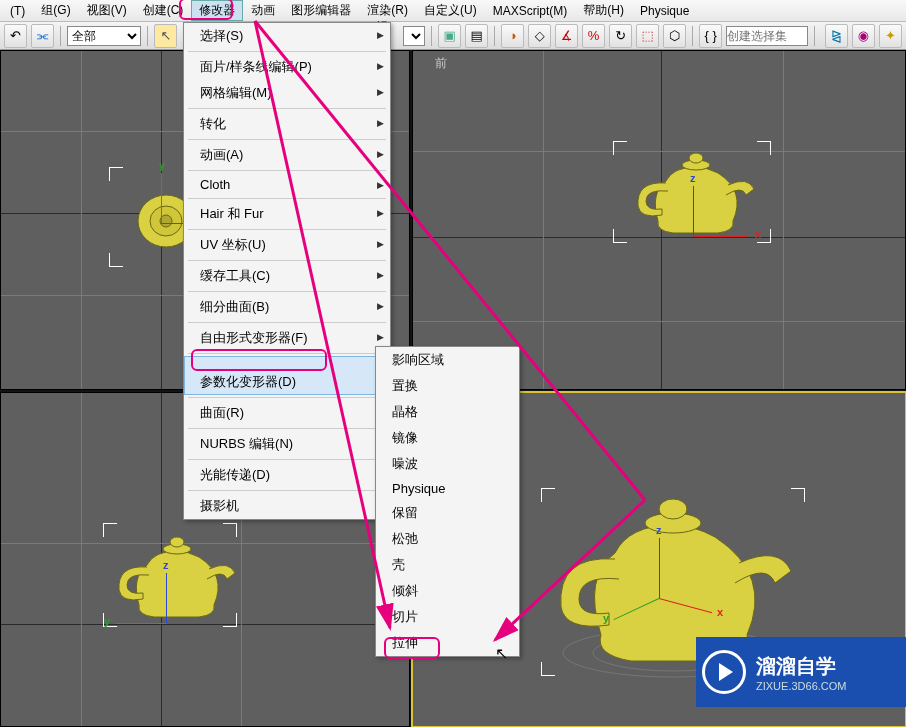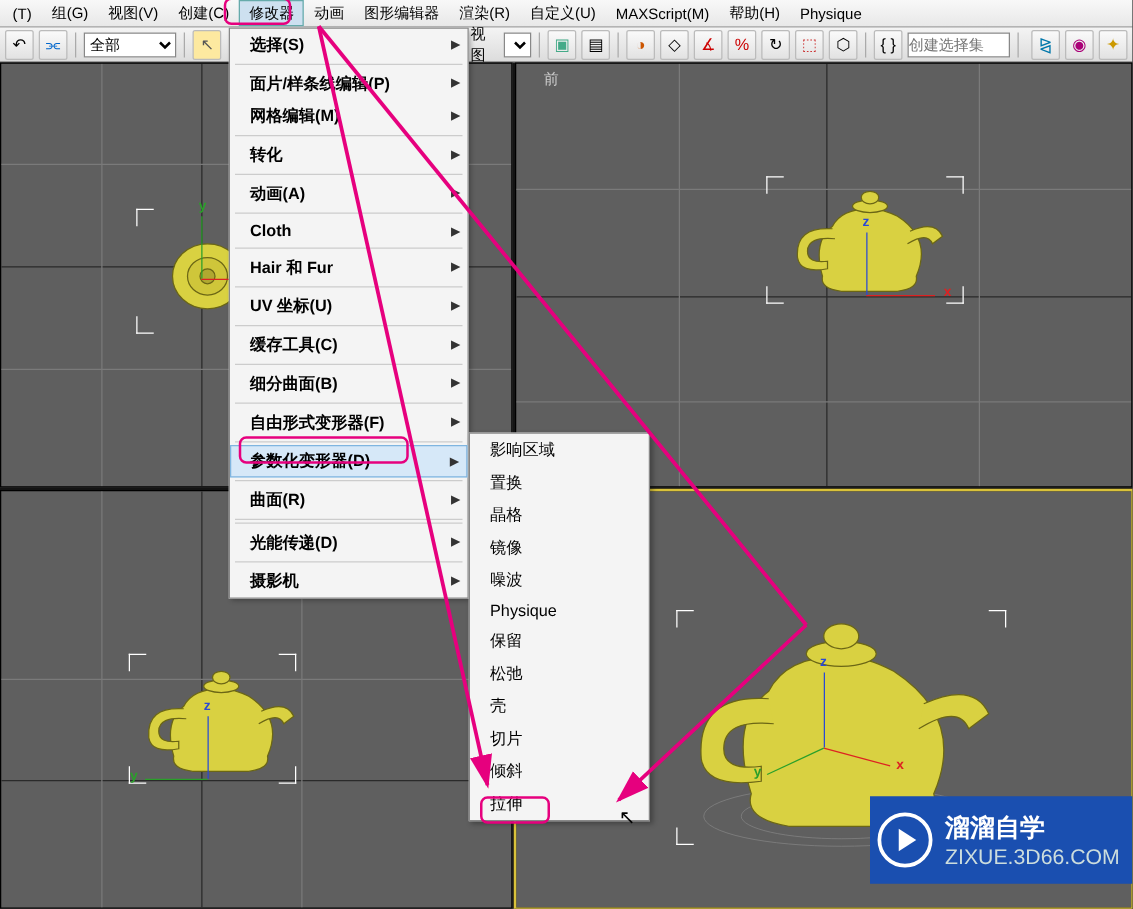--- a/index.html
+++ b/index.html
@@ -33,30 +33,30 @@
 .sel-brackets.corner{border:none;}
 .br{position:absolute;width:14px;height:14px;}
 .br.tl{border-left:1.5px solid #fff;border-top:1.5px solid #fff;top:0;left:0;}
 .br.tr{border-right:1.5px solid #fff;border-top:1.5px solid #fff;top:0;right:0;}
 .br.bl{border-left:1.5px solid #fff;border-bottom:1.5px solid #fff;bottom:0;left:0;}
 .br.brr{border-right:1.5px solid #fff;border-bottom:1.5px solid #fff;bottom:0;right:0;}
 .vp-bl .vp-tint{position:absolute;inset:0;background:linear-gradient(#555 50%,#585245 50%);z-index:-1;}
 
 .menu { position: absolute; background: #f4f4f4; border: 1px solid #888; box-shadow: 2px 2px 4px rgba(0,0,0,.3); font-size: 13px; z-index: 100; }
 .menu .mitem { padding: 4px 28px 4px 16px; cursor: default; white-space: nowrap; position:relative;}
-.menu .mitem.hov { background: #d6e8f8; border:1px solid #7fb5e0; padding:3px 27px 3px 15px;}
+.menu .mitem.hov { background: #d6e8f8; border:1px solid #7fb5e0; padding:16px 27px 3px 15px;}
 .menu .sep { height: 1px; background: #ccc; margin: 2px 4px; }
 .menu .arrow::after { content: "▶"; position: absolute; right: 6px; font-size: 9px; color:#333; top:7px;}
-.main-menu{top:22px;left:183px;width:192px;font-weight:bold;}
+.main-menu{top:22px;left:183px;width:208px;}
 .sub-menu{top:346px;left:375px;width:145px;}
 
 .watermark{position:absolute;bottom:20px;right:0;width:210px;height:70px;background:#1a4fb0;color:#fff;display:flex;align-items:center;padding:6px;font-size:20px;font-weight:bold;z-index:300;}
 .watermark .circ{width:44px;height:44px;border:3px solid #fff;border-radius:50%;display:flex;align-items:center;justify-content:center;margin-right:10px;}
 .watermark .circ::before{content:"";width:0;height:0;border-left:14px solid #fff;border-top:9px solid transparent;border-bottom:9px solid transparent;margin-left:3px;}
-.watermark .sub{display:block;font-size:17px;color:#cdd;font-weight:normal;}
+.watermark .sub{display:block;font-size:11px;color:#cdd;font-weight:normal;}
 
 svg.teapot{position:absolute;}
 </style>
 </head>
 <body>
 
 <div class="menubar">
   <span class="item">(T)</span>
   <span class="item">组(G)</span>
   <span class="item">视图(V)</span>
@@ -236,37 +236,38 @@
     <div class="mitem arrow">缓存工具(C)</div>
     <div class="sep"></div>
     <div class="mitem arrow">细分曲面(B)</div>
     <div class="sep"></div>
     <div class="mitem arrow">自由形式变形器(F)</div>
     <div class="sep"></div>
     <div class="mitem arrow hov">参数化变形器(D)</div>
     <div class="sep"></div>
     <div class="mitem arrow">曲面(R)</div>
     <div class="sep"></div>
+    <div class="mitem arrow">NURBS 编辑(N)</div>
     <div class="sep"></div>
     <div class="mitem arrow">光能传递(D)</div>
     <div class="sep"></div>
     <div class="mitem arrow">摄影机</div>
   </div>
 <div class="menu sub-menu" id="submenu">
     <div class="mitem">影响区域</div>
     <div class="mitem">置换</div>
     <div class="mitem">晶格</div>
     <div class="mitem">镜像</div>
     <div class="mitem">噪波</div>
     <div class="mitem">Physique</div>
     <div class="mitem">保留</div>
     <div class="mitem">松弛</div>
     <div class="mitem">壳</div>
+    <div class="mitem">倾斜</div>
     <div class="mitem">切片</div>
-    <div class="mitem">倾斜</div>
     <div class="mitem">拉伸</div>
   </div>
 
 <div class="red-box" style="top:349px;left:191px;width:136px;height:22px;z-index:150;"></div>
 <div class="red-box" style="top:637px;left:384px;width:56px;height:22px;z-index:150;"></div>
 
 <svg style="position:absolute;top:0;left:0;width:906px;height:727px;z-index:180;pointer-events:none">
   <defs>
       <marker id="ah" markerWidth="10" markerHeight="10" refX="8" refY="3" orient="auto">
         <path d="M0,0 L0,6 L9,3 z" fill="#e6007e"></path>

